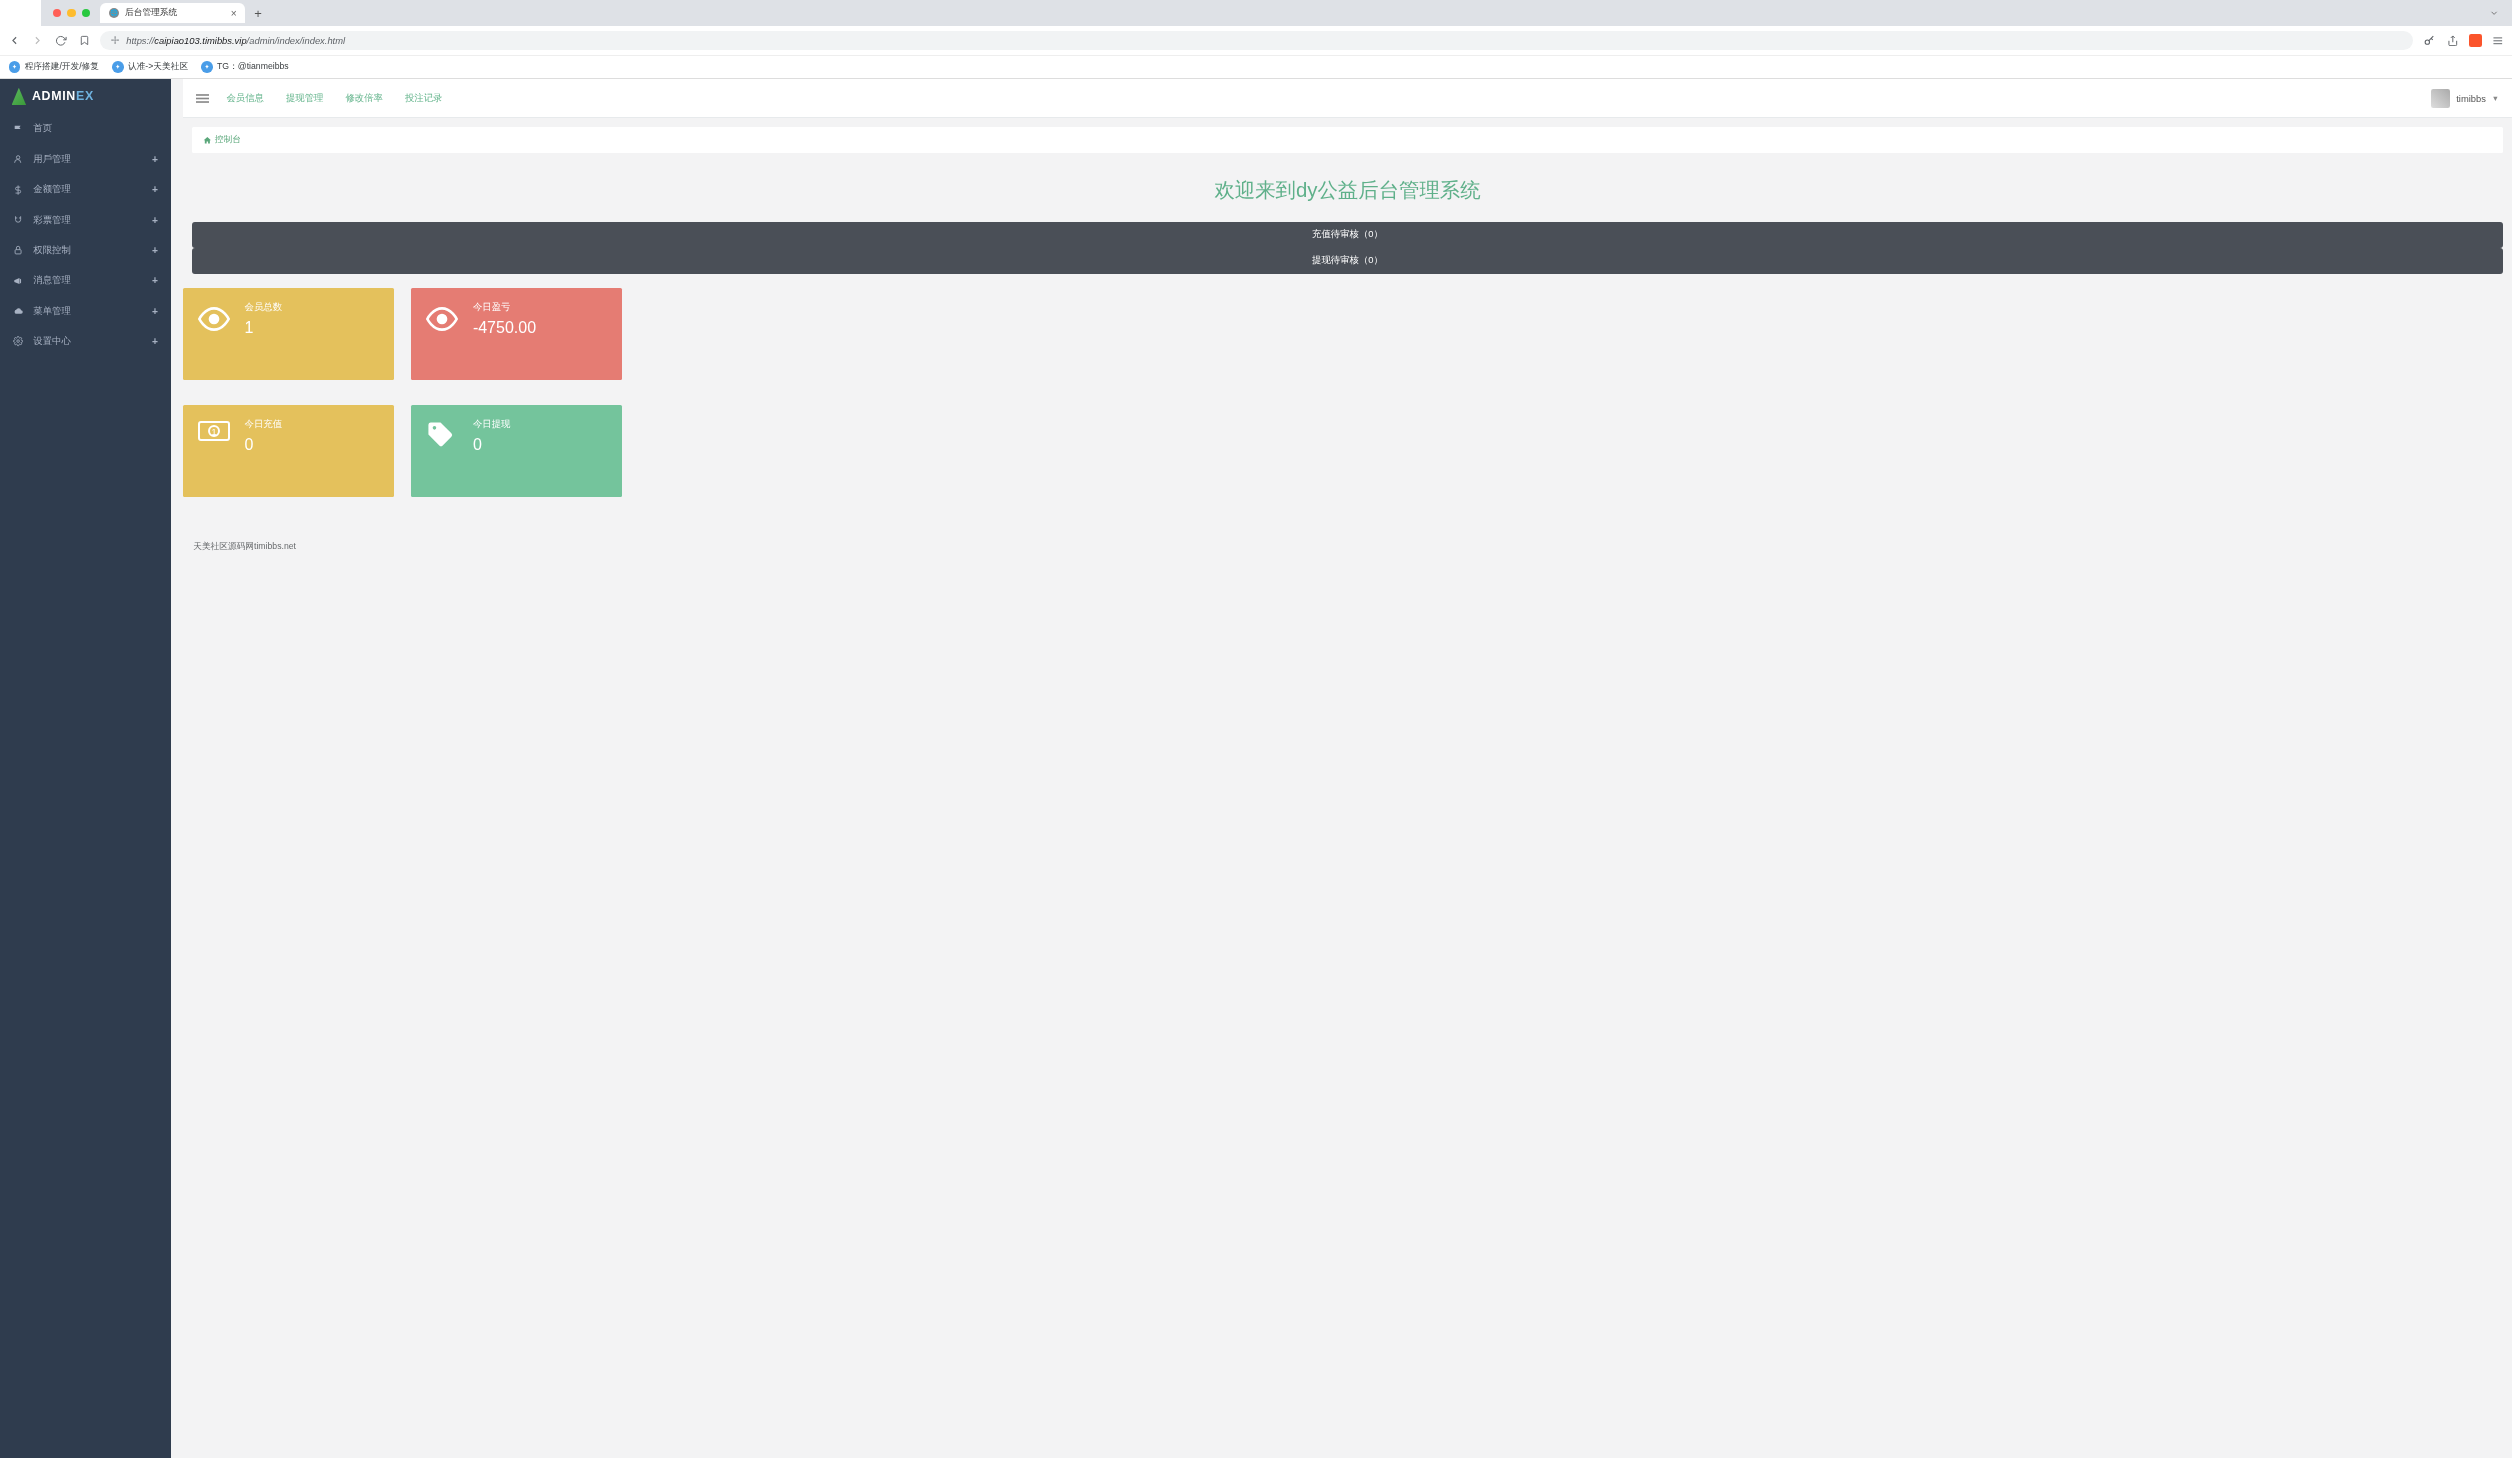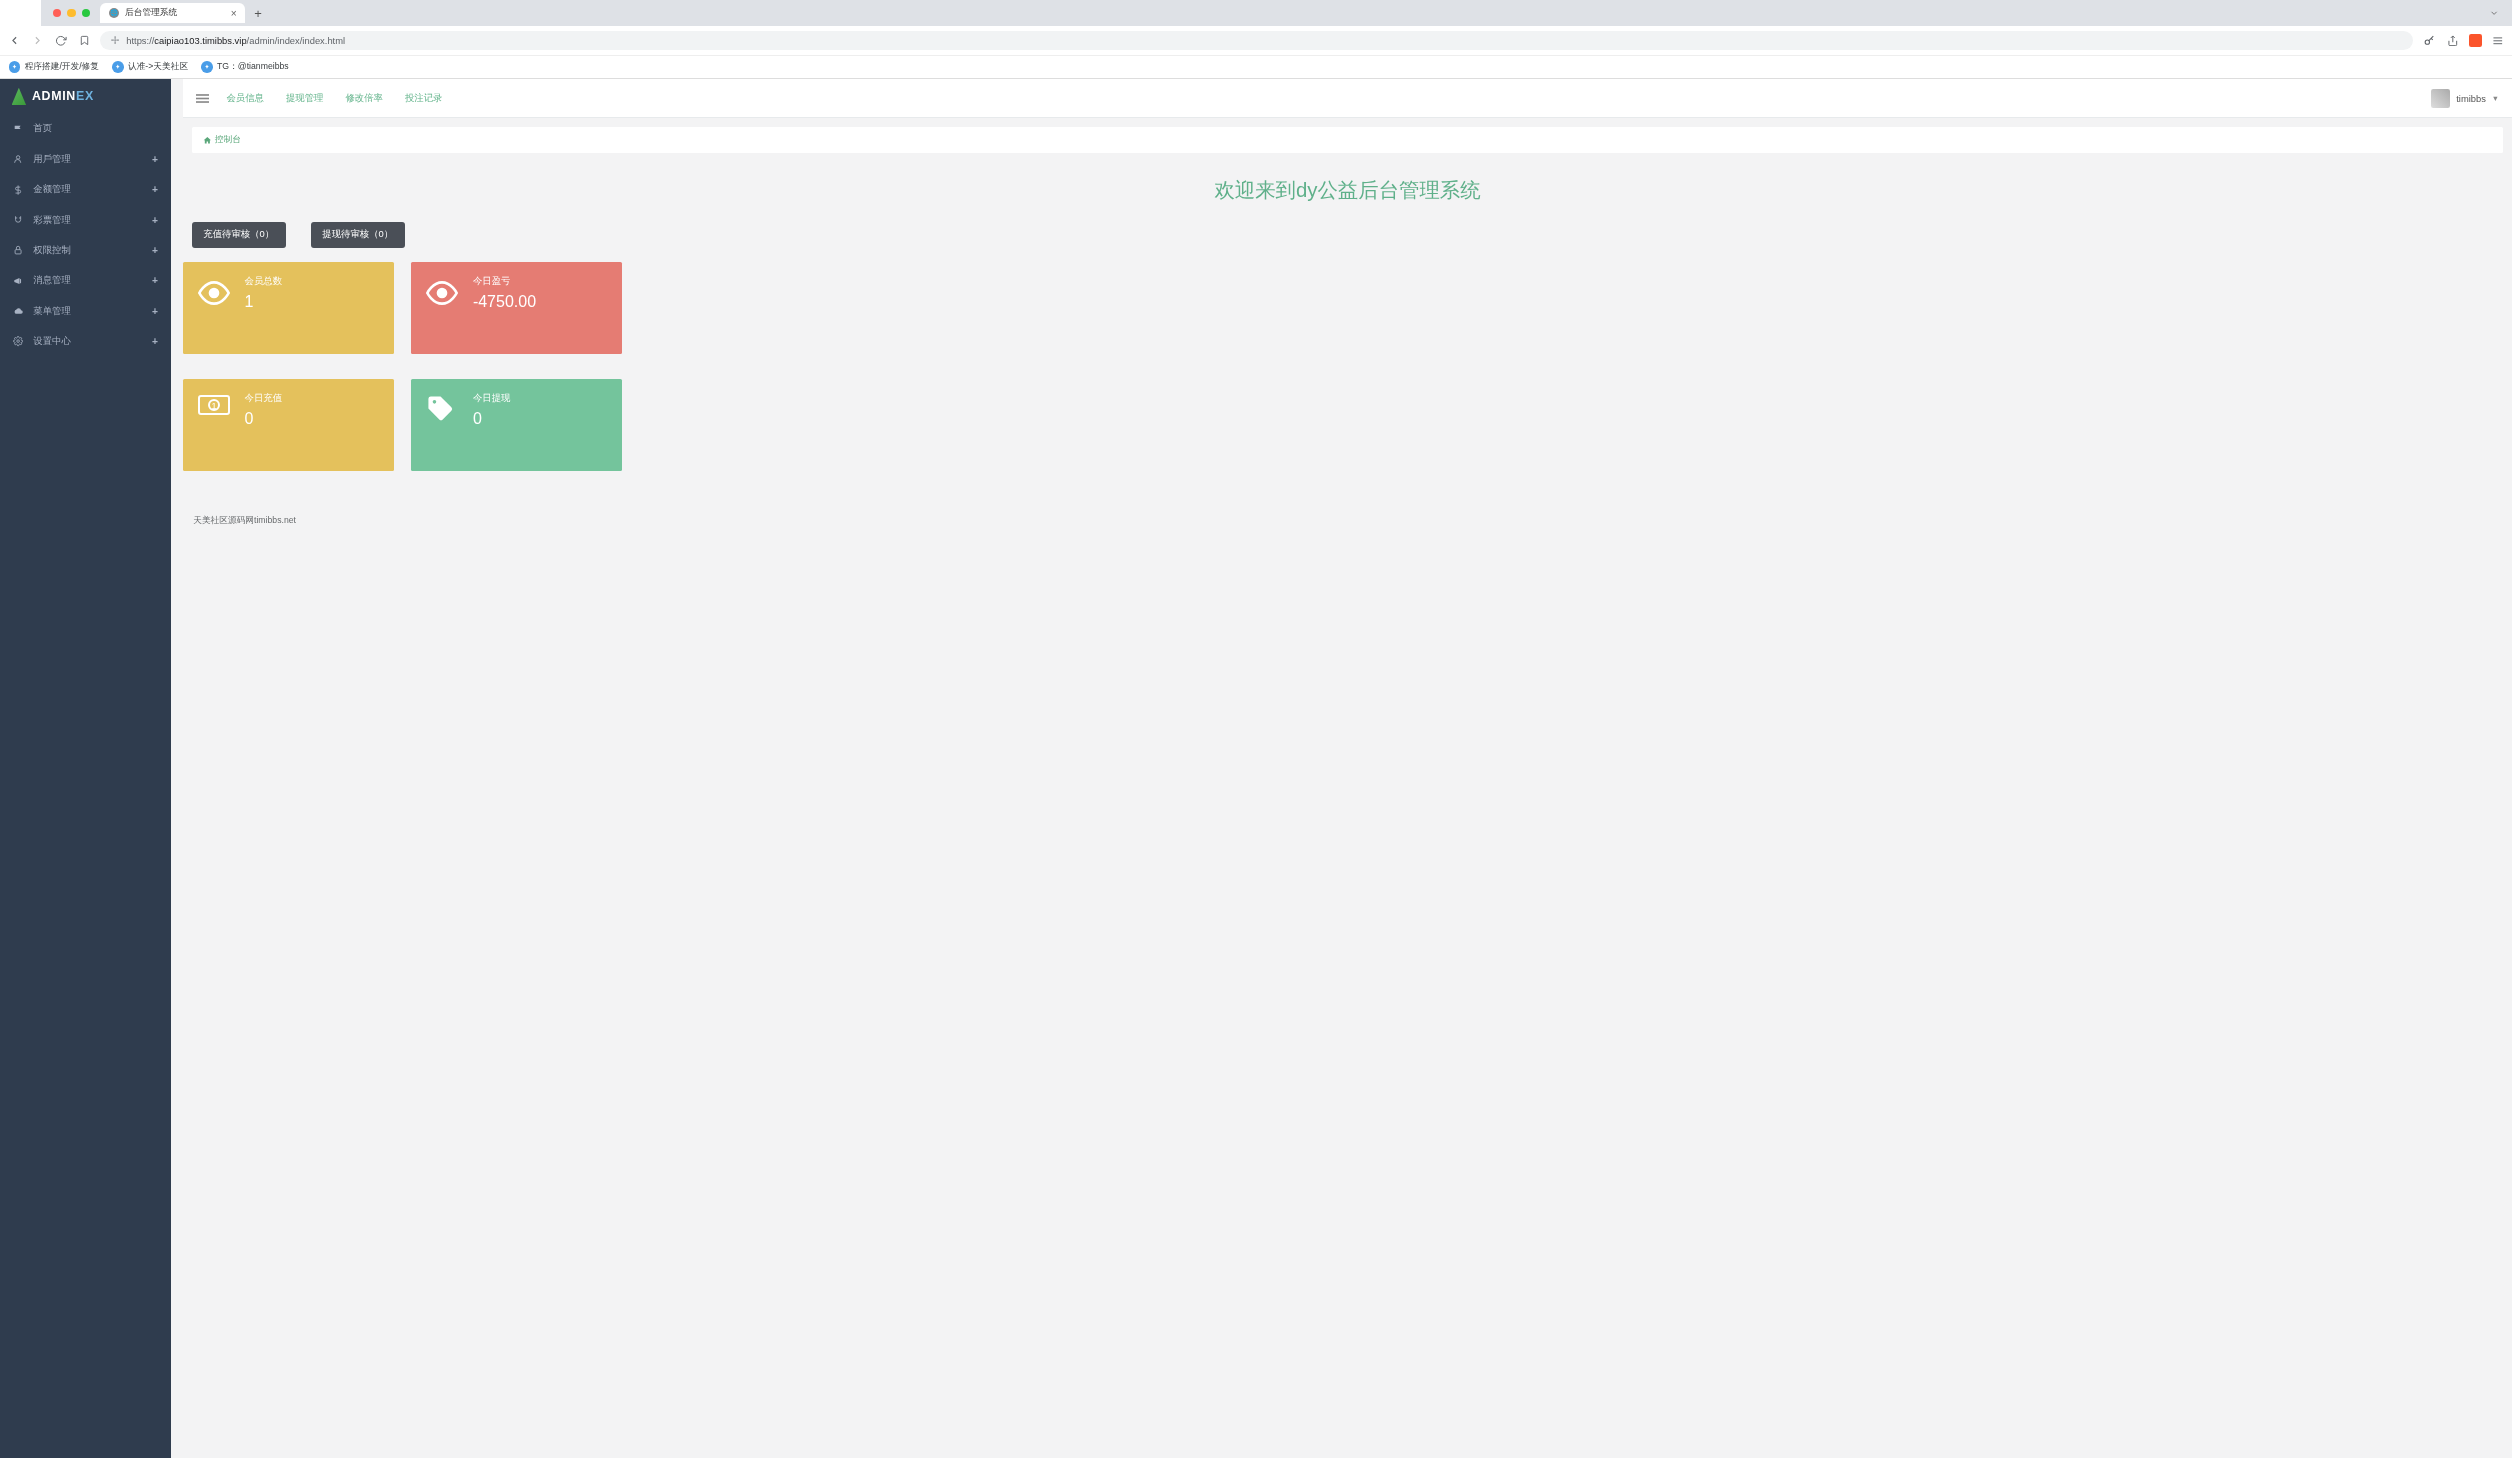--- a/index.html
+++ b/index.html
@@ -16,21 +16,21 @@
     .browser-tab { display: flex; align-items: center; background: #fff; border-radius: 5.8px 5.8px 0 0; padding: 4.4px 8.7px; gap: 5.8px; font-size: 8.7px; color: #333; min-width: 145px; }
     .tab-favicon { width: 10.2px; height: 10.2px; border-radius: 50%; background: #888; display:flex; align-items:center; justify-content:center; color:#fff; font-size:6.5px;}
     .tab-close { margin-left: auto; color: #666; cursor: pointer; font-size: 10.2px; }
     .tab-add { color: #555; font-size: 13px; padding: 0 4.4px; cursor: pointer; }
     .tab-bar-right { margin-left: auto; color: #666; padding: 0 7.3px; }
     
     .nav-bar { display: flex; align-items: center; height: 29px; padding: 0 7.3px; gap: 8.7px; background: #fff; }
     .nav-icon { color: #5f6368; cursor: pointer; display: flex; align-items: center; justify-content: center; width: 14.5px; }
     .nav-icon.disabled { color: #bbb; }
     .url-bar { flex: 1; display: flex; align-items: center; background: #f1f3f4; border-radius: 14.5px; padding: 4.4px 10.2px; font-size: 9.4px; color: #5f6368; gap: 5.8px; }
-    .url-text { color: #5f6368; }
+    .url-text { color: #5f6368; font-style: italic; }
     .url-text .domain { color: #202124; }
     .nav-right { display: flex; gap: 8.7px; align-items: center; }
     .brave-icon { width: 13px; height: 13px; background: #fb542b; border-radius: 2.2px; }
     
     .bookmarks-bar { display: flex; align-items: center; height: 23px; padding: 0 8.7px; gap: 13px; background: #fff; font-size: 8.7px; color: #3c4043; border-top: 0.7px solid #eee; }
     .bookmark-item { display: flex; align-items: center; gap: 4.4px; cursor: pointer; }
     .bookmark-icon { width: 11.6px; height: 11.6px; border-radius: 50%; background: #4a9de8; display: flex; align-items: center; justify-content: center; color: #fff; font-size: 6.5px; }
     
     
     .app { display: flex; height: calc(100vh - 79px); }
@@ -54,21 +54,21 @@
     .user-menu { margin-left: auto; display: flex; align-items: center; gap: 5.8px; cursor: pointer; font-size: 9.4px; color: #555; }
     .avatar { width: 19px; height: 19px; border-radius: 2.2px; background: linear-gradient(45deg,#ddd,#aaa); }
     .caret { font-size: 7.3px; color: #888; }
     
     .breadcrumb-bar { display: flex; align-items: flex-start; background: #fff; padding: 7.3px 11.6px; margin: 8.7px; border-radius: 1.5px; font-size: 8.7px; color: #999; gap: 4.4px; }
     .breadcrumb-link { color: #5aa77a; cursor: pointer; display: flex; align-items: center; gap: 2.9px; }
     
     .content { padding: 0 0 8.7px 0; }
     .welcome { text-align: center; color: #5fb08a; font-size: 20.4px; font-weight: 500; padding: 14.5px 0 17.4px; }
     
-    .pending-row { display: flex; gap: 25px; padding: 0 8.7px 14.5px; }
+    .pending-row { display: flex; gap: 0; padding: 0 8.7px 14.5px; flex-direction: column; }
     .pending-btn { background: #4a4f57; color: #fff; padding: 6.5px 11.6px; border-radius: 2.9px; font-size: 9.4px; cursor: pointer; border: none; }
     .stat-card { width: 211px; height: 92px; border-radius: 1.5px; display: flex; padding: 13px 14.5px; color: #fff; }
     .stat-icon { width: 47px; font-size: 29px; display: flex; align-items: flex-start; padding-top: 1.5px; }
     .stat-body { flex: 1; }
     .stat-label { font-size: 9.4px; margin-bottom: 4.4px; }
     .stat-value { font-size: 16px; font-weight: 400; }
     .card-yellow { background: #e4c15c; }
     .card-blue { background: #6aaed6; }
     .card-red { background: #e57c73; }
     .card-green { background: #74c49c; }

